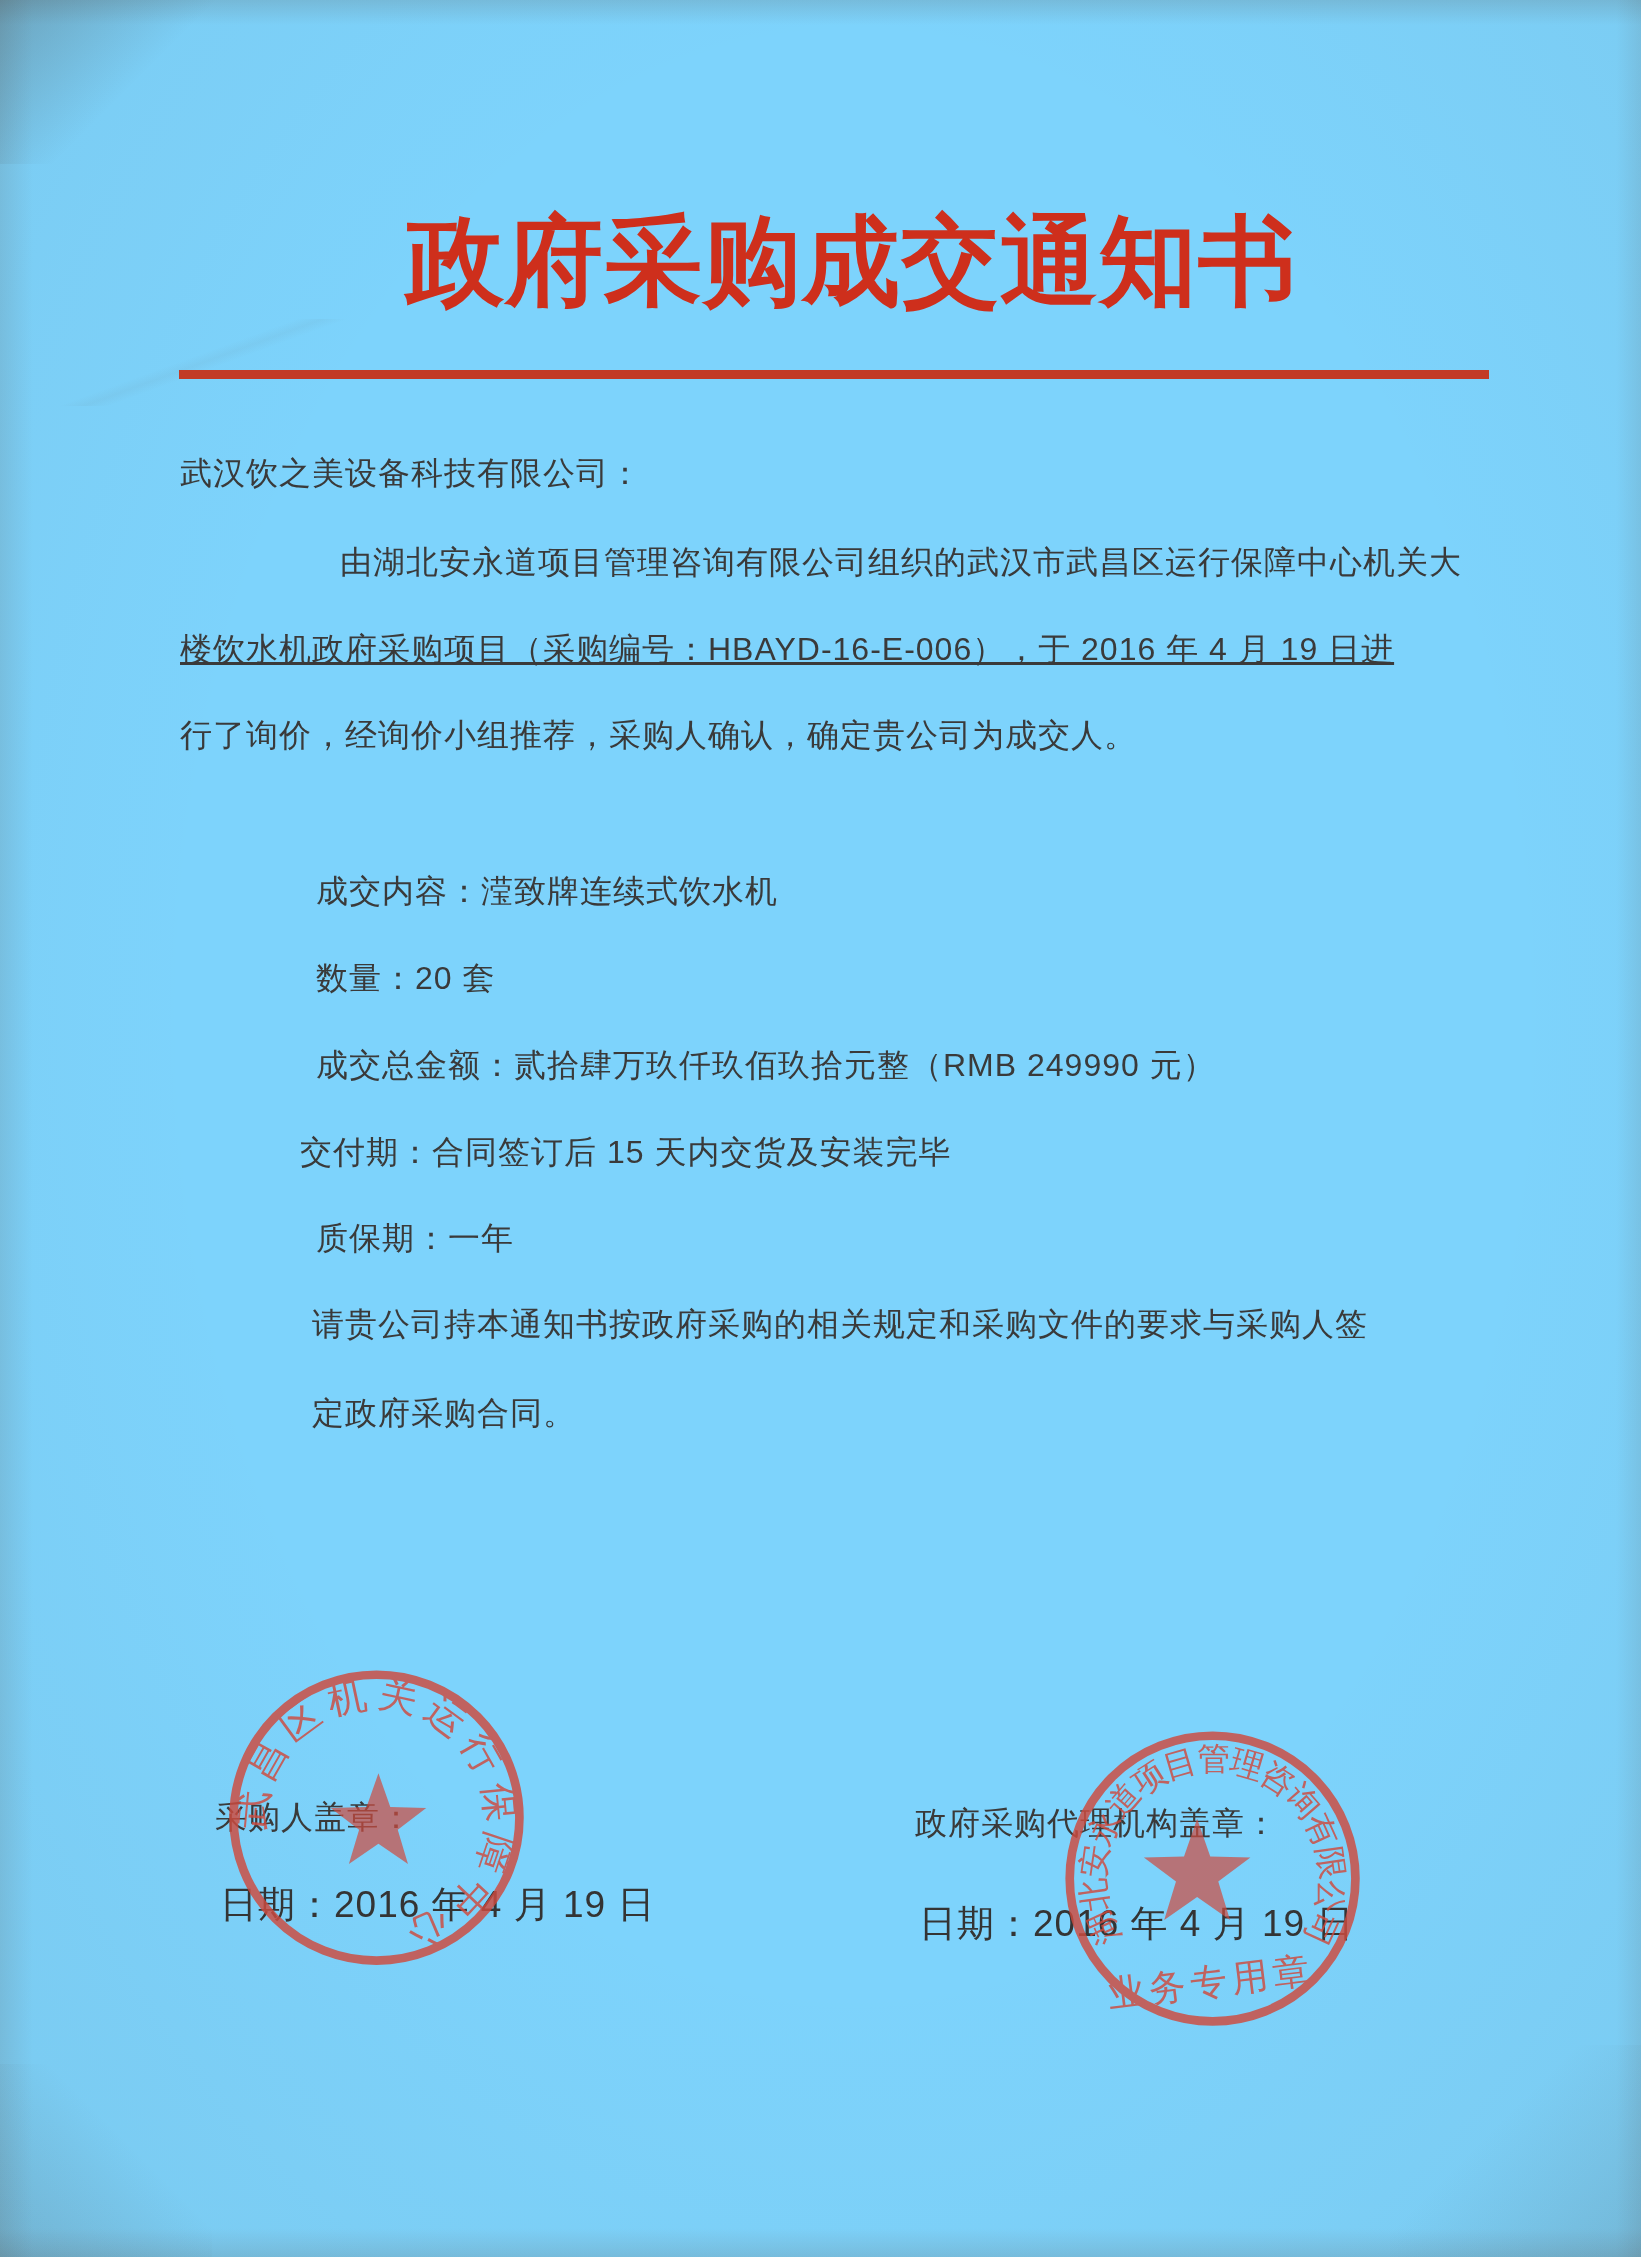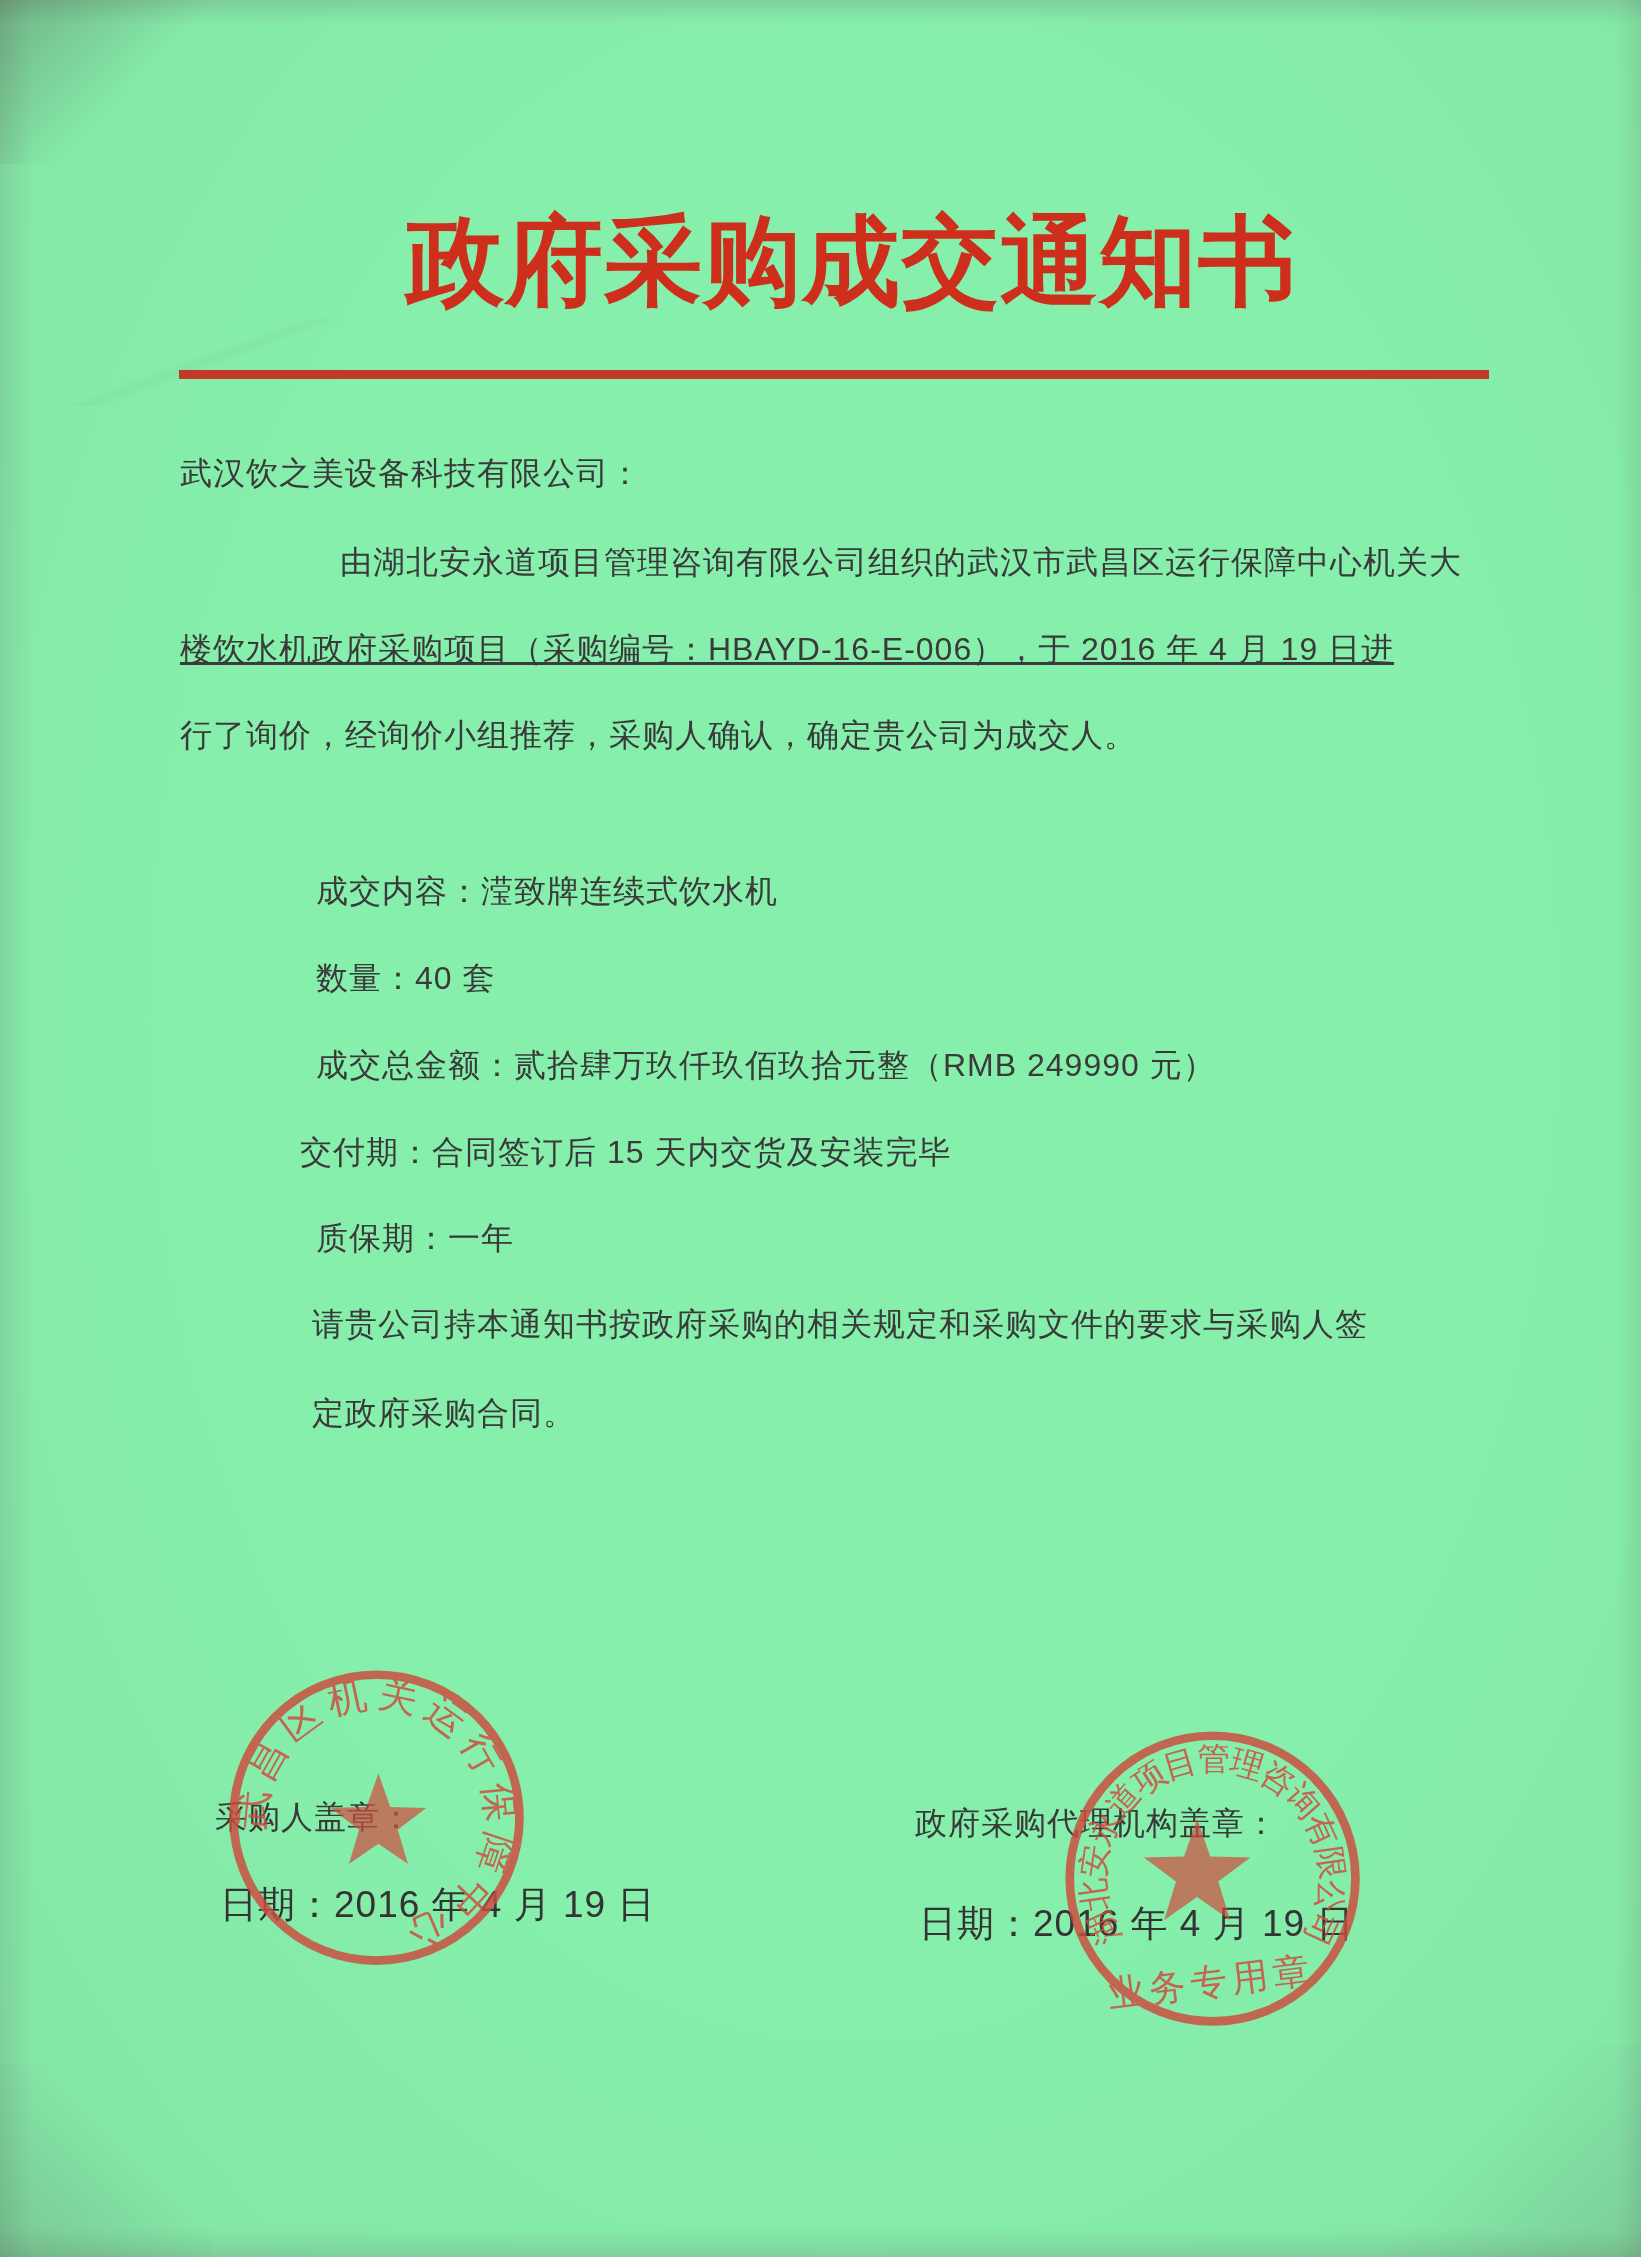--- a/index.html
+++ b/index.html
@@ -1,17 +1,17 @@
 <!DOCTYPE html>
 <html><head>
 <meta charset="utf-8">
 <style>
   html,body{margin:0;padding:0;}
   body{width:1641px;height:2257px;background:#e8e5e0;font-family:"Liberation Sans",sans-serif;}
-  .page{position:relative;width:1641px;height:2257px;background:#86efac;overflow:hidden;}
+  .page{position:relative;width:1641px;height:2257px;background:#7dd3fc;overflow:hidden;}
   
   .shade{position:absolute;pointer-events:none;}
   .vignette{left:0;top:0;width:100%;height:100%;
     background:radial-gradient(ellipse at 52% 45%, rgba(255,255,255,0.0) 55%, rgba(90,84,76,0.07) 100%);}
   .edge-top{left:0;top:0;width:100%;height:25px;background:linear-gradient(180deg,rgba(90,84,76,0.18),rgba(90,84,76,0));}
   .edge-left{left:0;top:0;width:33px;height:100%;background:linear-gradient(90deg,rgba(90,84,76,0.14),rgba(90,84,76,0));}
   .edge-right{right:0;top:0;width:25px;height:100%;background:linear-gradient(270deg,rgba(90,84,76,0.12),rgba(90,84,76,0));}
   .edge-bottom{left:0;bottom:0;width:100%;height:29px;background:linear-gradient(0deg,rgba(90,84,76,0.16),rgba(90,84,76,0));}
   .corner-tl{left:0;top:0;width:232px;height:164px;background:linear-gradient(135deg,rgba(70,64,58,0.30),rgba(70,64,58,0) 55%);}
   .corner-bl{left:0;bottom:0;width:212px;height:193px;background:linear-gradient(45deg,rgba(70,64,58,0.18),rgba(70,64,58,0) 60%);}
@@ -46,21 +46,21 @@
   <div class="doc-title">政府采购成交通知书</div>
   <div class="rule"></div>
 
   <div class="line" style="left:180px;top:454px;">武汉饮之美设备科技有限公司：</div>
 
   <div class="line" style="left:340px;top:543px;font-family:Liberation Serif, serif;">由湖北安永道项目管理咨询有限公司组织的武汉市武昌区运行保障中心机关大</div>
   <div class="line" style="left:180px;top:630px;text-decoration:underline;">楼饮水机政府采购项目（采购编号：HBAYD-16-E-006），于 2016 年 4 月 19 日进</div>
   <div class="line" style="left:316px;top:872px;">成交内容：滢致牌连续式饮水机</div>
 
   <div class="line" style="left:180px;top:716px;">行了询价，经询价小组推荐，采购人确认，确定贵公司为成交人。</div>
-  <div class="line" style="left:316px;top:959px;">数量：40 套</div>
+  <div class="line" style="left:316px;top:959px;">数量：20 套</div>
   <div class="line" style="left:316px;top:1046px;">成交总金额：贰拾肆万玖仟玖佰玖拾元整（RMB 249990 元）</div>
   <div class="line" style="left:300px;top:1133px;">交付期：合同签订后 15 天内交货及安装完毕</div>
   <div class="line" style="left:316px;top:1219px;">质保期：一年</div>
 
   <div class="line" style="left:312px;top:1305px;">请贵公司持本通知书按政府采购的相关规定和采购文件的要求与采购人签</div>
   <div class="line" style="left:312px;top:1394px;">定政府采购合同。</div>
 
   <div class="line" style="left:215px;top:1798px;">采购人盖章：</div>
   <div class="line date" style="left:220px;top:1883px;">日期：2016 年 4 月 19 日</div>
 

